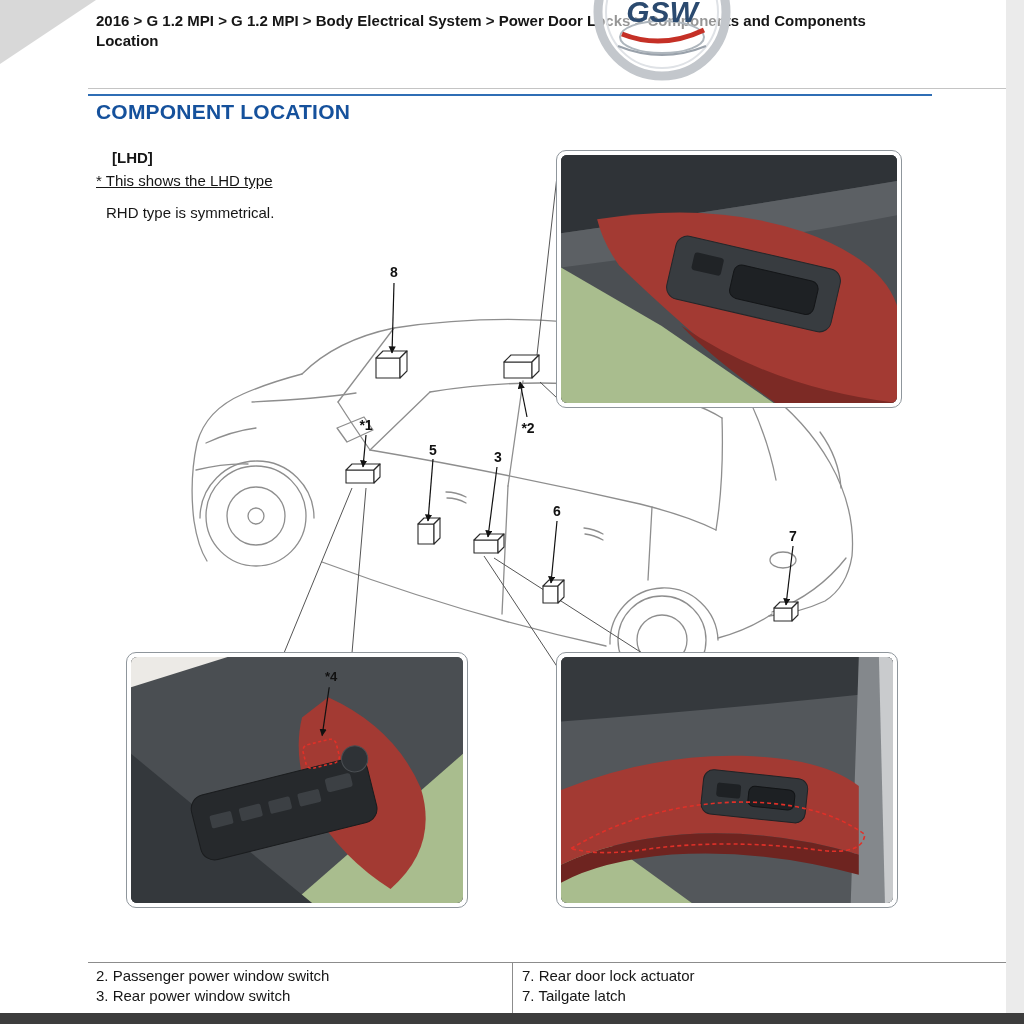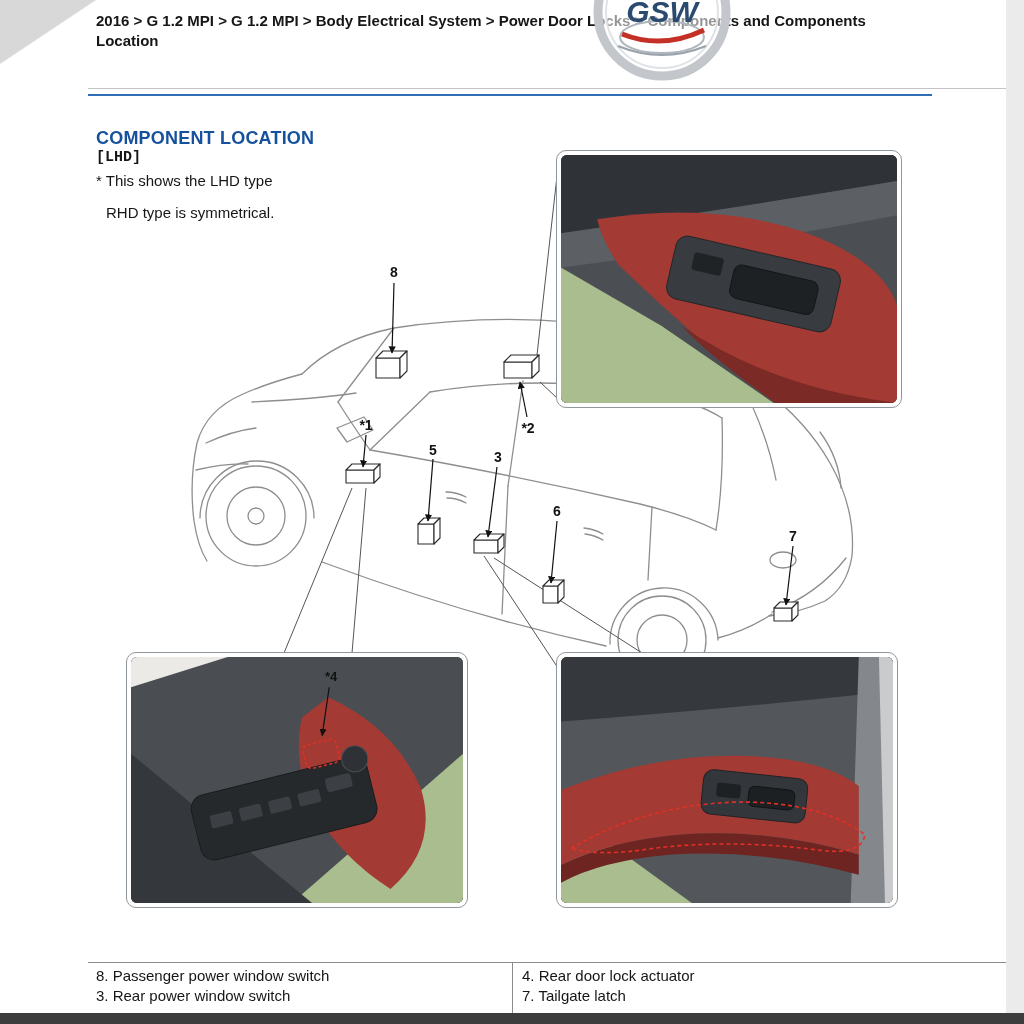--- a/index.html
+++ b/index.html
@@ -6,23 +6,23 @@
   #page{position:relative;width:1024px;height:1024px;background:#fff;overflow:hidden;
         font-family:"Liberation Sans","DejaVu Sans",sans-serif;color:#161616;}
   .abs{position:absolute;}
   
   .corner{left:0;top:0;width:96px;height:64px;background:#d8d8d8;
           clip-path:polygon(0 0,100% 0,0 100%);}
   .breadcrumb{left:96px;top:11px;width:784px;font-size:15px;font-weight:700;line-height:20px;}
   .logo{left:592px;top:-58px;width:140px;height:140px;}
   .hdr-rule{left:88px;top:88px;width:918px;height:0;border-top:1px solid #c4c4c4;}
   .blue-rule{left:88px;top:94px;width:844px;height:2px;background:#2f6eb5;}
-  .sec-title{left:96px;top:100px;font-size:18px;font-weight:700;color:#15519c;letter-spacing:.2px;margin-top:28px;}
-  .lhd{left:96px;top:149px;font-size:15px;font-weight:700;font-family:Liberation Mono, monospace;}
-  .note1{left:96px;top:172px;font-size:15px;}
+  .sec-title{left:96px;top:100px;font-size:21px;font-weight:700;color:#15519c;letter-spacing:.2px;}
+  .lhd{left:112px;top:149px;font-size:15px;font-weight:700;}
+  .note1{left:96px;top:172px;font-size:15px;text-decoration:underline;}
   .note2{left:106px;top:204px;font-size:15px;}
   
   .diagram{left:0;top:0;width:1024px;height:1024px;pointer-events:none;}
   .inset{position:absolute;background:#fff;border:1.5px solid #8f969c;border-radius:10px;padding:4px;box-sizing:border-box;}
   .inset .ph{width:100%;height:100%;border-radius:6px;overflow:hidden;background:#4b4f53;}
   .inset svg{display:block;width:100%;height:100%;}
   .inset-tr{left:556px;top:150px;width:346px;height:258px;}
   .inset-bl{left:126px;top:652px;width:342px;height:256px;}
   .inset-br{left:556px;top:652px;width:342px;height:256px;}
   
@@ -235,22 +235,22 @@
           <rect x="186" y="128" width="46" height="20" rx="6" fill="#1d2023" stroke="#121416"></rect>
         </g>
         <path d="M10,190 Q80,148 170,144 Q255,142 302,176 Q300,196 260,192 Q170,180 90,190 Q40,198 10,190 Z" fill="none" stroke="#e03028" stroke-width="1.6" stroke-dasharray="4,3"></path>
       </svg>
     </div>
   </div>
 
   <div class="abs legend-rule"></div>
   <div class="abs legend-div"></div>
   <div class="abs legend-col legend-left">
-    <div>8. Passenger power window switch</div>
+    <div>2. Passenger power window switch</div>
     <div>3. Rear power window switch</div>
   </div>
   <div class="abs legend-col legend-right">
-    <div>4. Rear door lock actuator</div>
+    <div>7. Rear door lock actuator</div>
     <div>7. Tailgate latch</div>
   </div>
 
   <div class="abs bottom-bar"></div>
 </div>
 
 </body></html>

